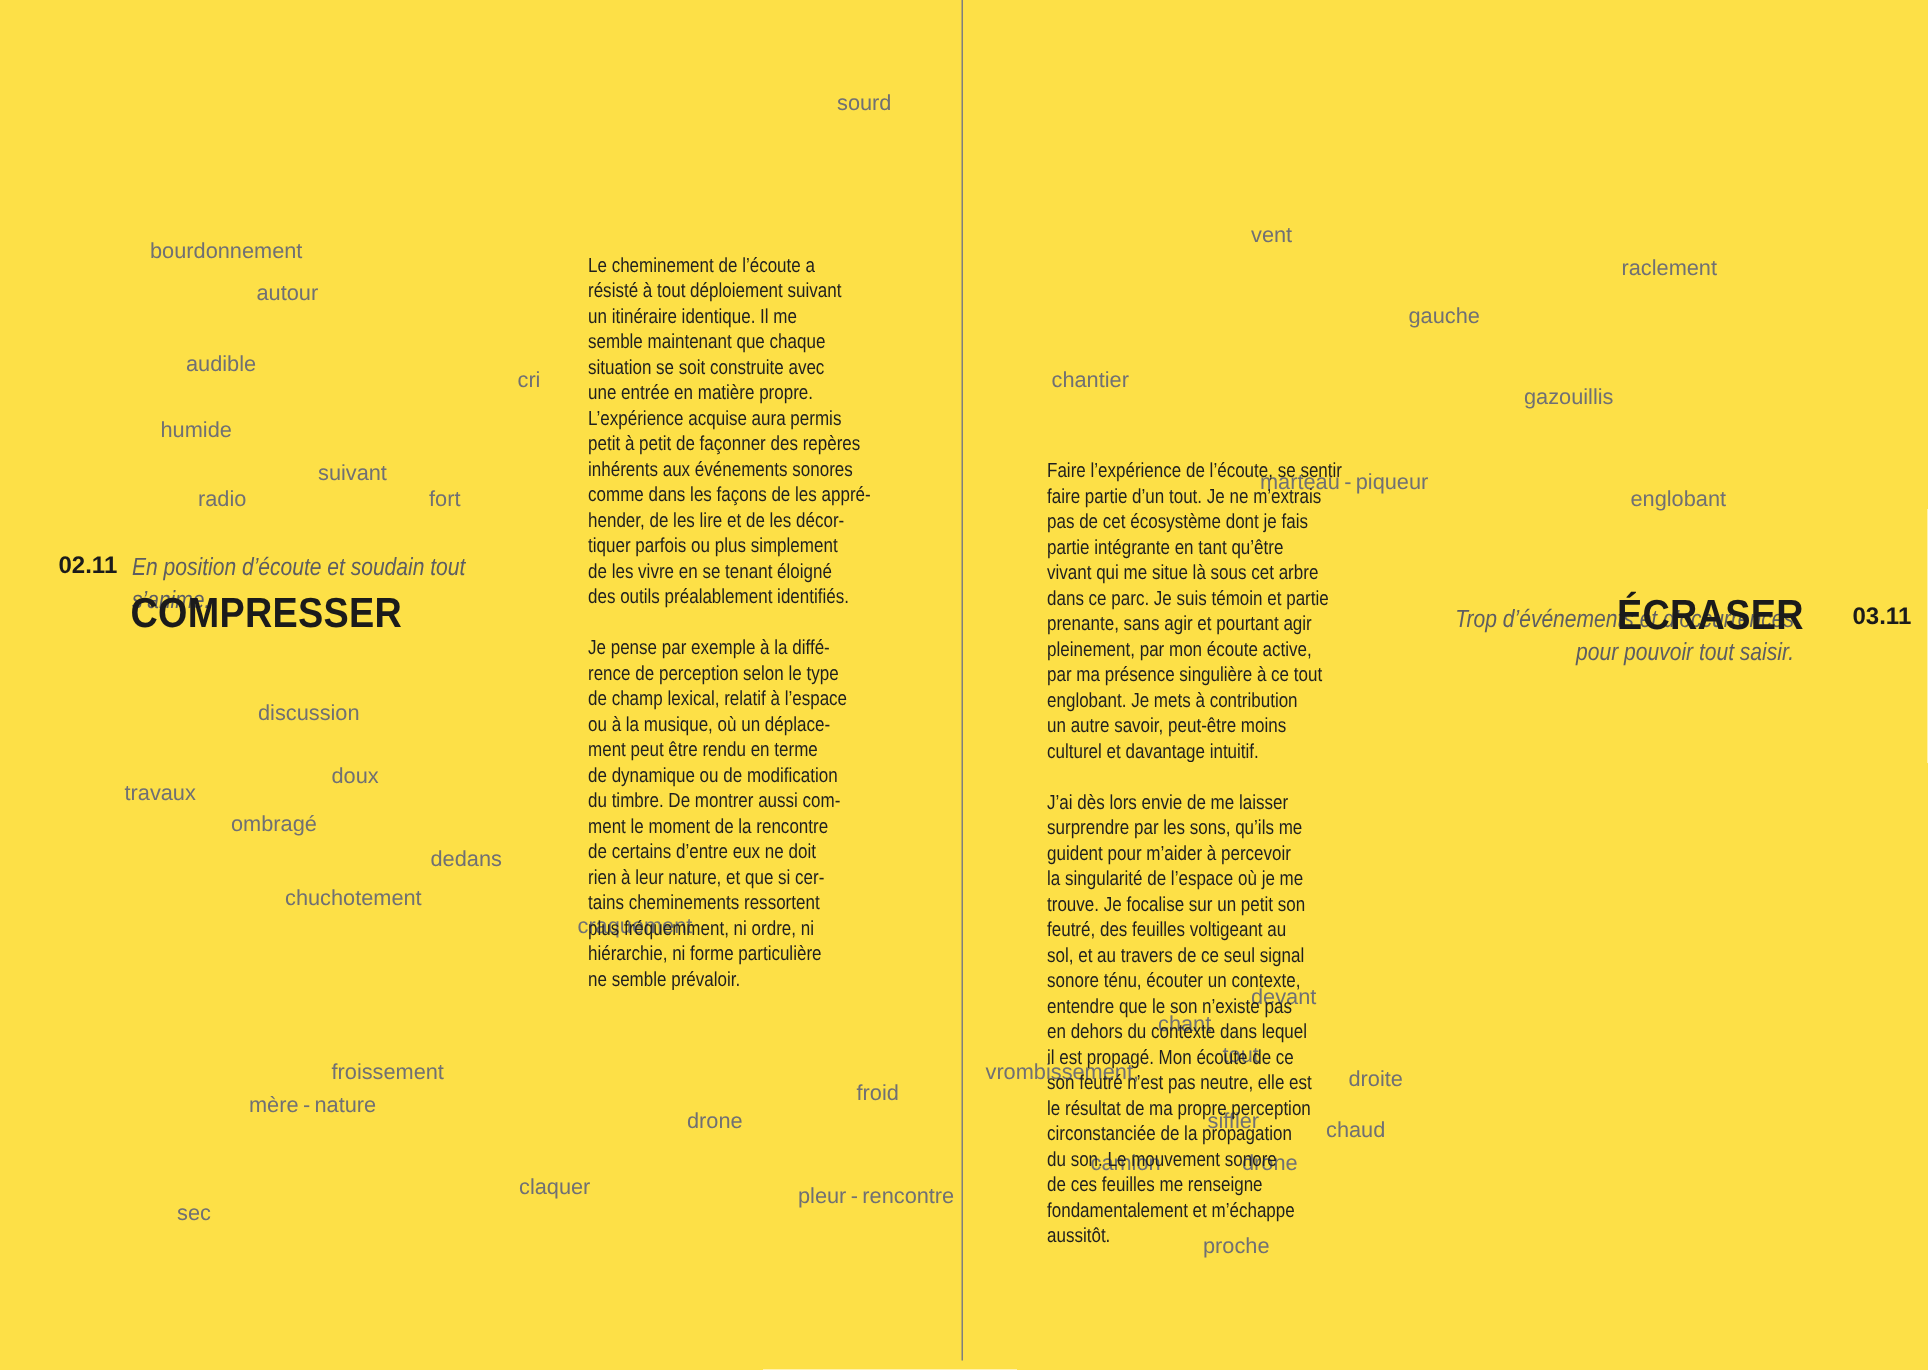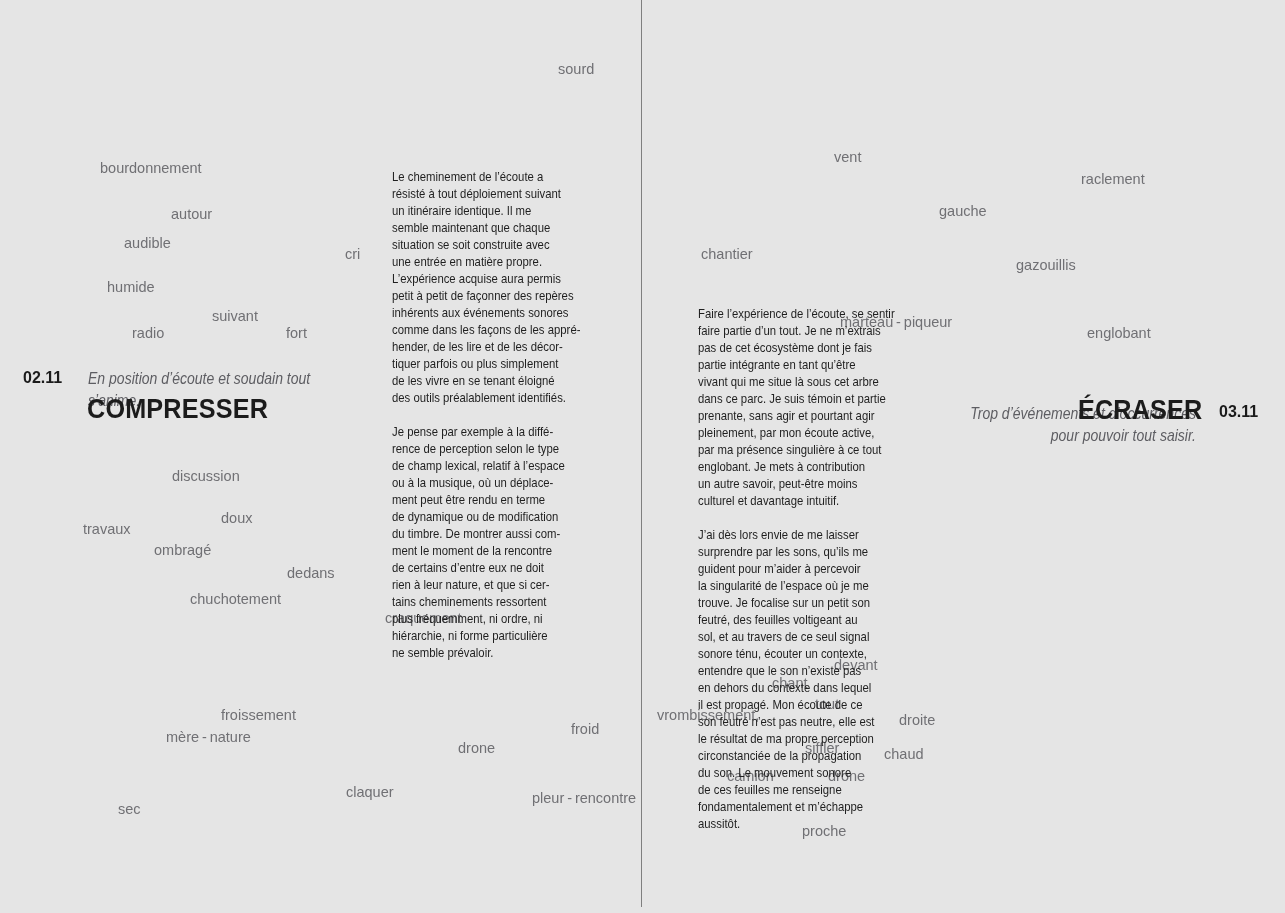--- a/index.html
+++ b/index.html
@@ -1,19 +1,19 @@
 <!DOCTYPE html>
 <html><head>
 <meta charset="utf-8">
 <style>
   html,body{margin:0;padding:0;background:#fff;}
   .spread{
     position:relative;
     width:1285px;height:913px;
-    background:#e5e5e5;
+    background:#fde047;
     overflow:hidden;
     font-family:"Liberation Sans","DejaVu Sans",sans-serif;
     color:#222;
   }
   .divider{
     position:absolute;
     left:641px;top:0;
     width:1px;height:907px;
     background:#7f7f7f;
   }
@@ -61,32 +61,33 @@
     transform-origin:left top;
     z-index:4;
   }
   .section-num{
     position:absolute;
     font-size:16px;
     font-weight:bold;
     color:#1b1b1b;
     white-space:pre;
     z-index:4;
+    margin-left:16px;
   }
 </style>
 </head>
 <body>
 
 <div class="spread">
 
   <div class="divider"></div>
 
   <span class="word" style="left:558px;top:61px">sourd</span>
   <span class="word" style="left:100px;top:160px">bourdonnement</span>
-  <span class="word" style="left:171px;top:206px">autour</span>
+  <span class="word" style="left:171px;top:188px">autour</span>
   <span class="word" style="left:124px;top:235px">audible</span>
   <span class="word" style="left:345px;top:246px">cri</span>
   <span class="word" style="left:107px;top:279px">humide</span>
   <span class="word" style="left:212px;top:308px">suivant</span>
   <span class="word" style="left:132px;top:325px">radio</span>
   <span class="word" style="left:286px;top:325px">fort</span>
   <span class="word" style="left:172px;top:468px">discussion</span>
   <span class="word" style="left:221px;top:510px">doux</span>
   <span class="word" style="left:83px;top:521px">travaux</span>
   <span class="word" style="left:154px;top:542px">ombragé</span>

